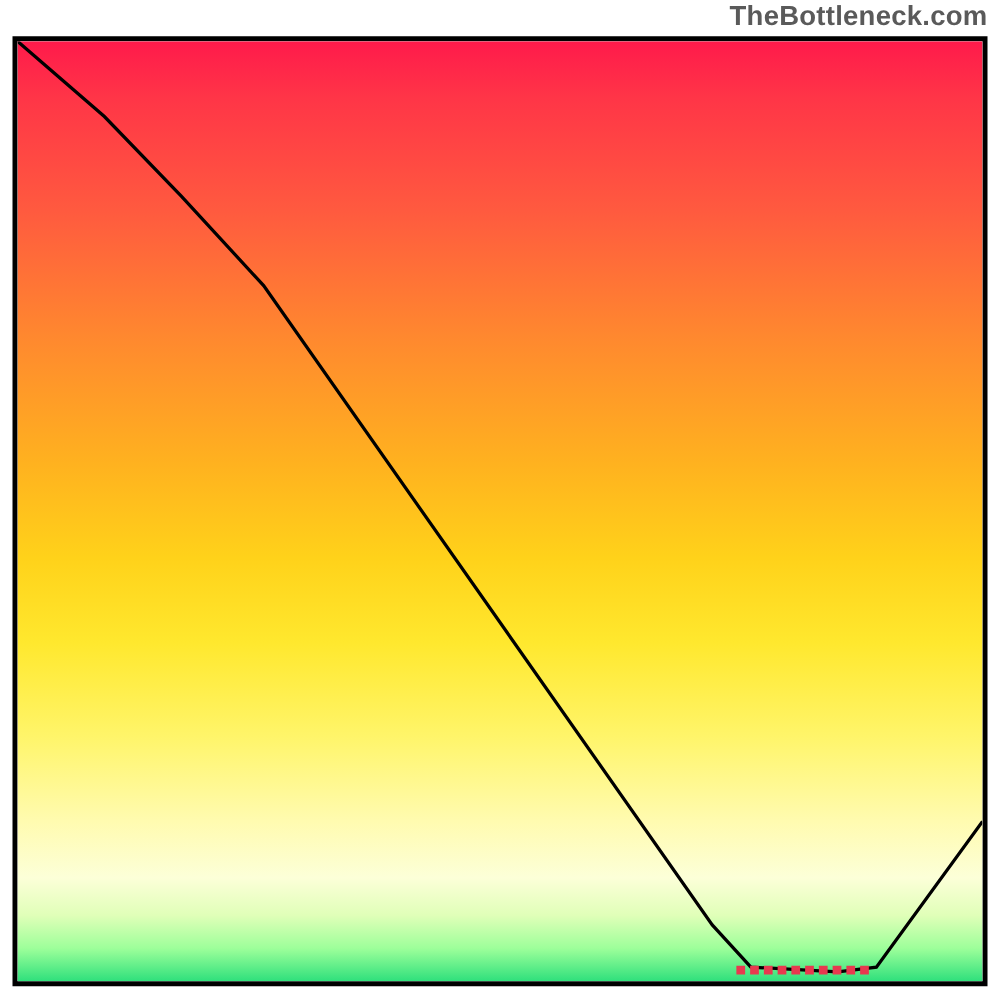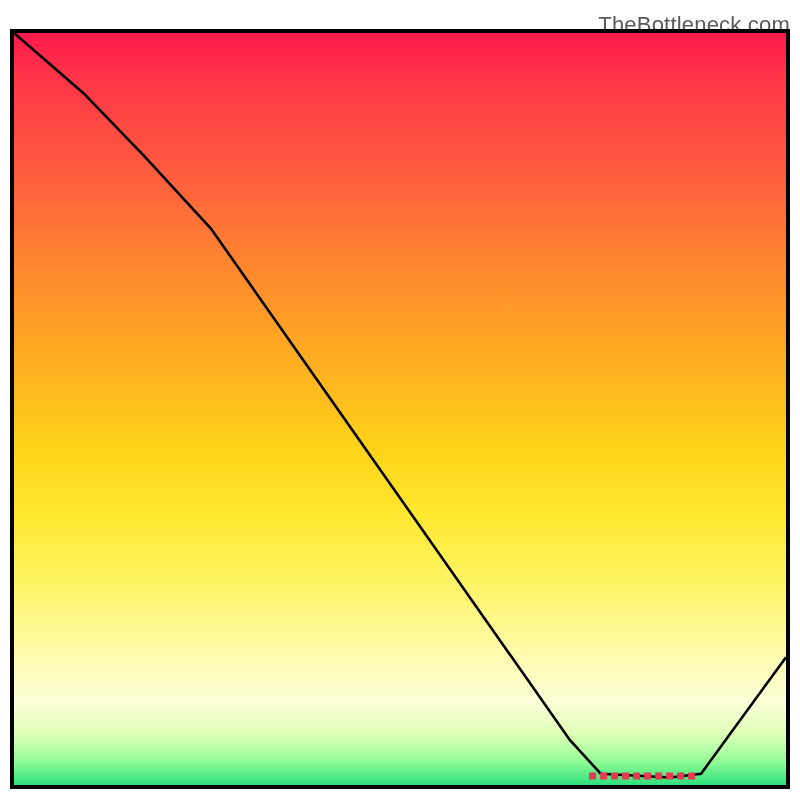--- a/index.html
+++ b/index.html
@@ -4,25 +4,25 @@
 <style>
   * { margin: 0; padding: 0; box-sizing: border-box; }
   html, body { width: 800px; height: 800px; overflow: hidden; background: #fff; }
   .container {
     position: relative;
     width: 800px;
     height: 800px;
   }
   .attribution {
     position: absolute;
-    top: 12px;
+    top: 0;
     right: 10px;
     font-family: Arial, Helvetica, sans-serif;
     font-size: 22px;
-    font-weight: 400;
+    font-weight: 700;
     color: #5a5a5a;
     letter-spacing: 0.2px;
   }
   .plot-frame {
     position: absolute;
     left: 10px;
     top: 29px;
     width: 780px;
     height: 760px;
     border: 4px solid #000;

